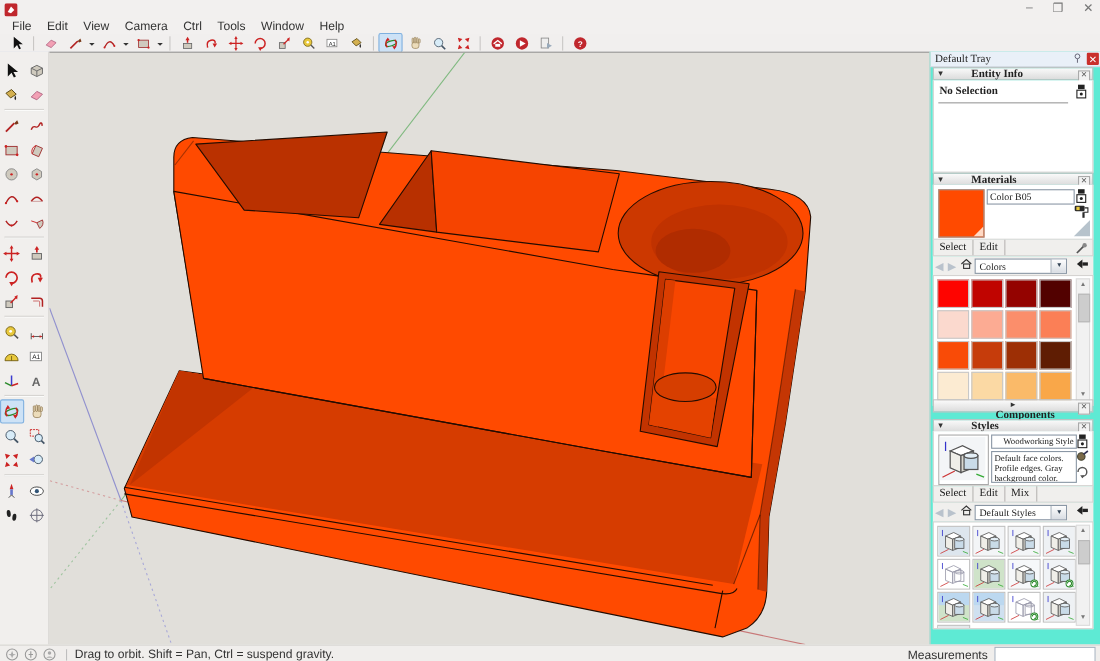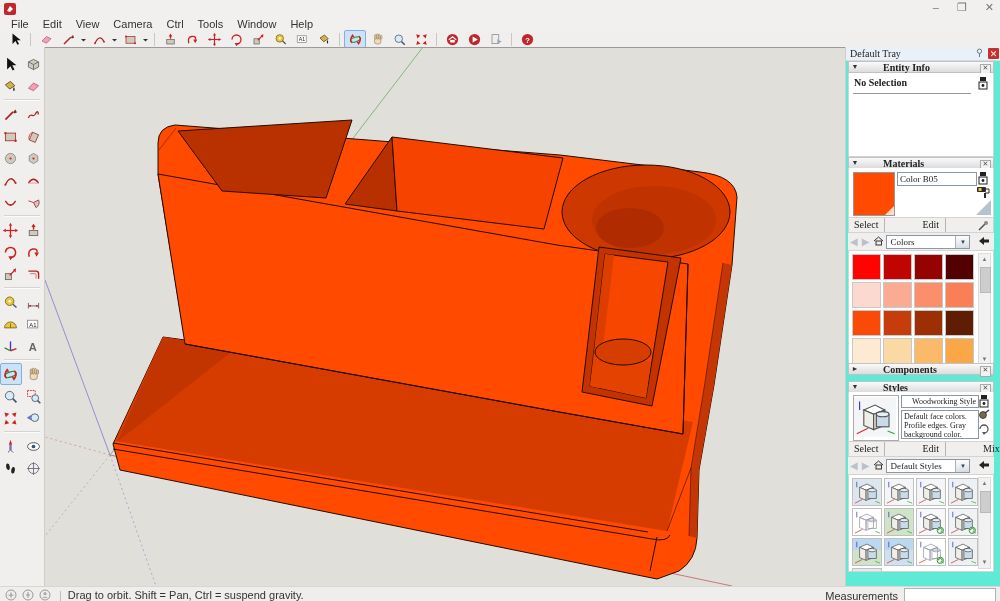--- a/index.html
+++ b/index.html
@@ -46,21 +46,21 @@
             display:flex;align-items:center;box-sizing:border-box;}
   .sec-head .arr{width:12px;text-align:center;font-size:7px;color:#333;}
   .sec-head .lbl{font-weight:bold;font-size:10px;color:#222;padding-left:22px;}
   .sec-x{position:absolute;right:2px;top:2px;width:9px;height:9px;border:1px solid #aaa;background:#f2f2f2;
          font-size:7px;line-height:7px;text-align:center;color:#555;}
   .body-white{left:2px;width:146px;background:#fff;border:1px solid #d5d3d1;border-top:none;box-sizing:border-box;padding-left:24px;}
   #ei-status{position:absolute;left:5px;top:4px;font-weight:bold;font-size:10px;}
   #ei-rule{position:absolute;left:4px;top:20px;width:118px;height:1px;background:#999;}
   .widget-ico{position:absolute;width:12px;height:14px;}
   .inset{border:1px solid #8a97a5;background:#fff;font-size:9px;padding:1px 2px;box-sizing:border-box;overflow:hidden;white-space:nowrap;}
-  .tabs{left:2px;width:146px;height:15px;background:#f0efed;border:1px solid #d5d3d1;border-top:none;display:flex;align-items:flex-end;box-sizing:border-box;gap:32px;}
+  .tabs{left:2px;width:146px;height:15px;background:#f0efed;border:1px solid #d5d3d1;border-top:none;display:flex;align-items:flex-end;box-sizing:border-box;}
   .tab{padding:1px 6px 1px 5px;font-size:10px;color:#222;border-right:1px solid #b8b6b4;height:12px;}
   .navrow{left:2px;width:146px;height:17px;background:#f0efed;display:flex;align-items:center;box-sizing:border-box;}
   .nav-arrow{font-size:10px;color:#b9c2cc;margin:0 2px;}
   .home{font-size:10px;margin:0 2px;}
   .combo{height:14px;background:#fff;border:1px solid #8a97a5;display:flex;align-items:center;box-sizing:border-box;}
   .combo .val{flex:1;padding-left:3px;font-size:9px;white-space:nowrap;overflow:hidden;}
   .combo .dbtn{width:13px;height:100%;background:linear-gradient(#fdfdfd,#d8dde3);border-left:1px solid #aab4bd;
                display:flex;align-items:center;justify-content:center;font-size:6px;color:#345;}
   .grid-wrap{left:2px;width:146px;background:#fff;border:1px solid #d5d3d1;overflow:hidden;box-sizing:border-box;}
   .pal-grid{position:absolute;left:3px;top:3px;display:grid;grid-template-columns:repeat(4,29px);grid-auto-rows:26px;gap:2px;}
@@ -735,21 +735,21 @@
         <div class="pal-cell" title="#8a570e" style="background: rgb(138, 87, 14);"></div>
         <div class="pal-cell" title="#4f3004" style="background: rgb(79, 48, 4);"></div>
       </div>
     <div class="vscroll" style="right:2px;top:2px;height:113px;">
       <span class="up">▲</span>
       <span class="thumb" style="top:13px;height:24px;"></span>
       <span class="dn">▼</span>
     </div>
   </div>
 
-  <div class="sec-head abs" style="top:316px;">
+  <div class="sec-head abs" style="top:316px;flex-direction:column;">
     <span class="arr">►</span>
     <span class="lbl">Components</span>
     <span class="sec-x">✕</span>
   </div>
 
   <div class="sec-head abs" style="top:334px;">
     <span class="arr">▼</span>
     <span class="lbl">Styles</span>
     <span class="sec-x">✕</span>
   </div>

